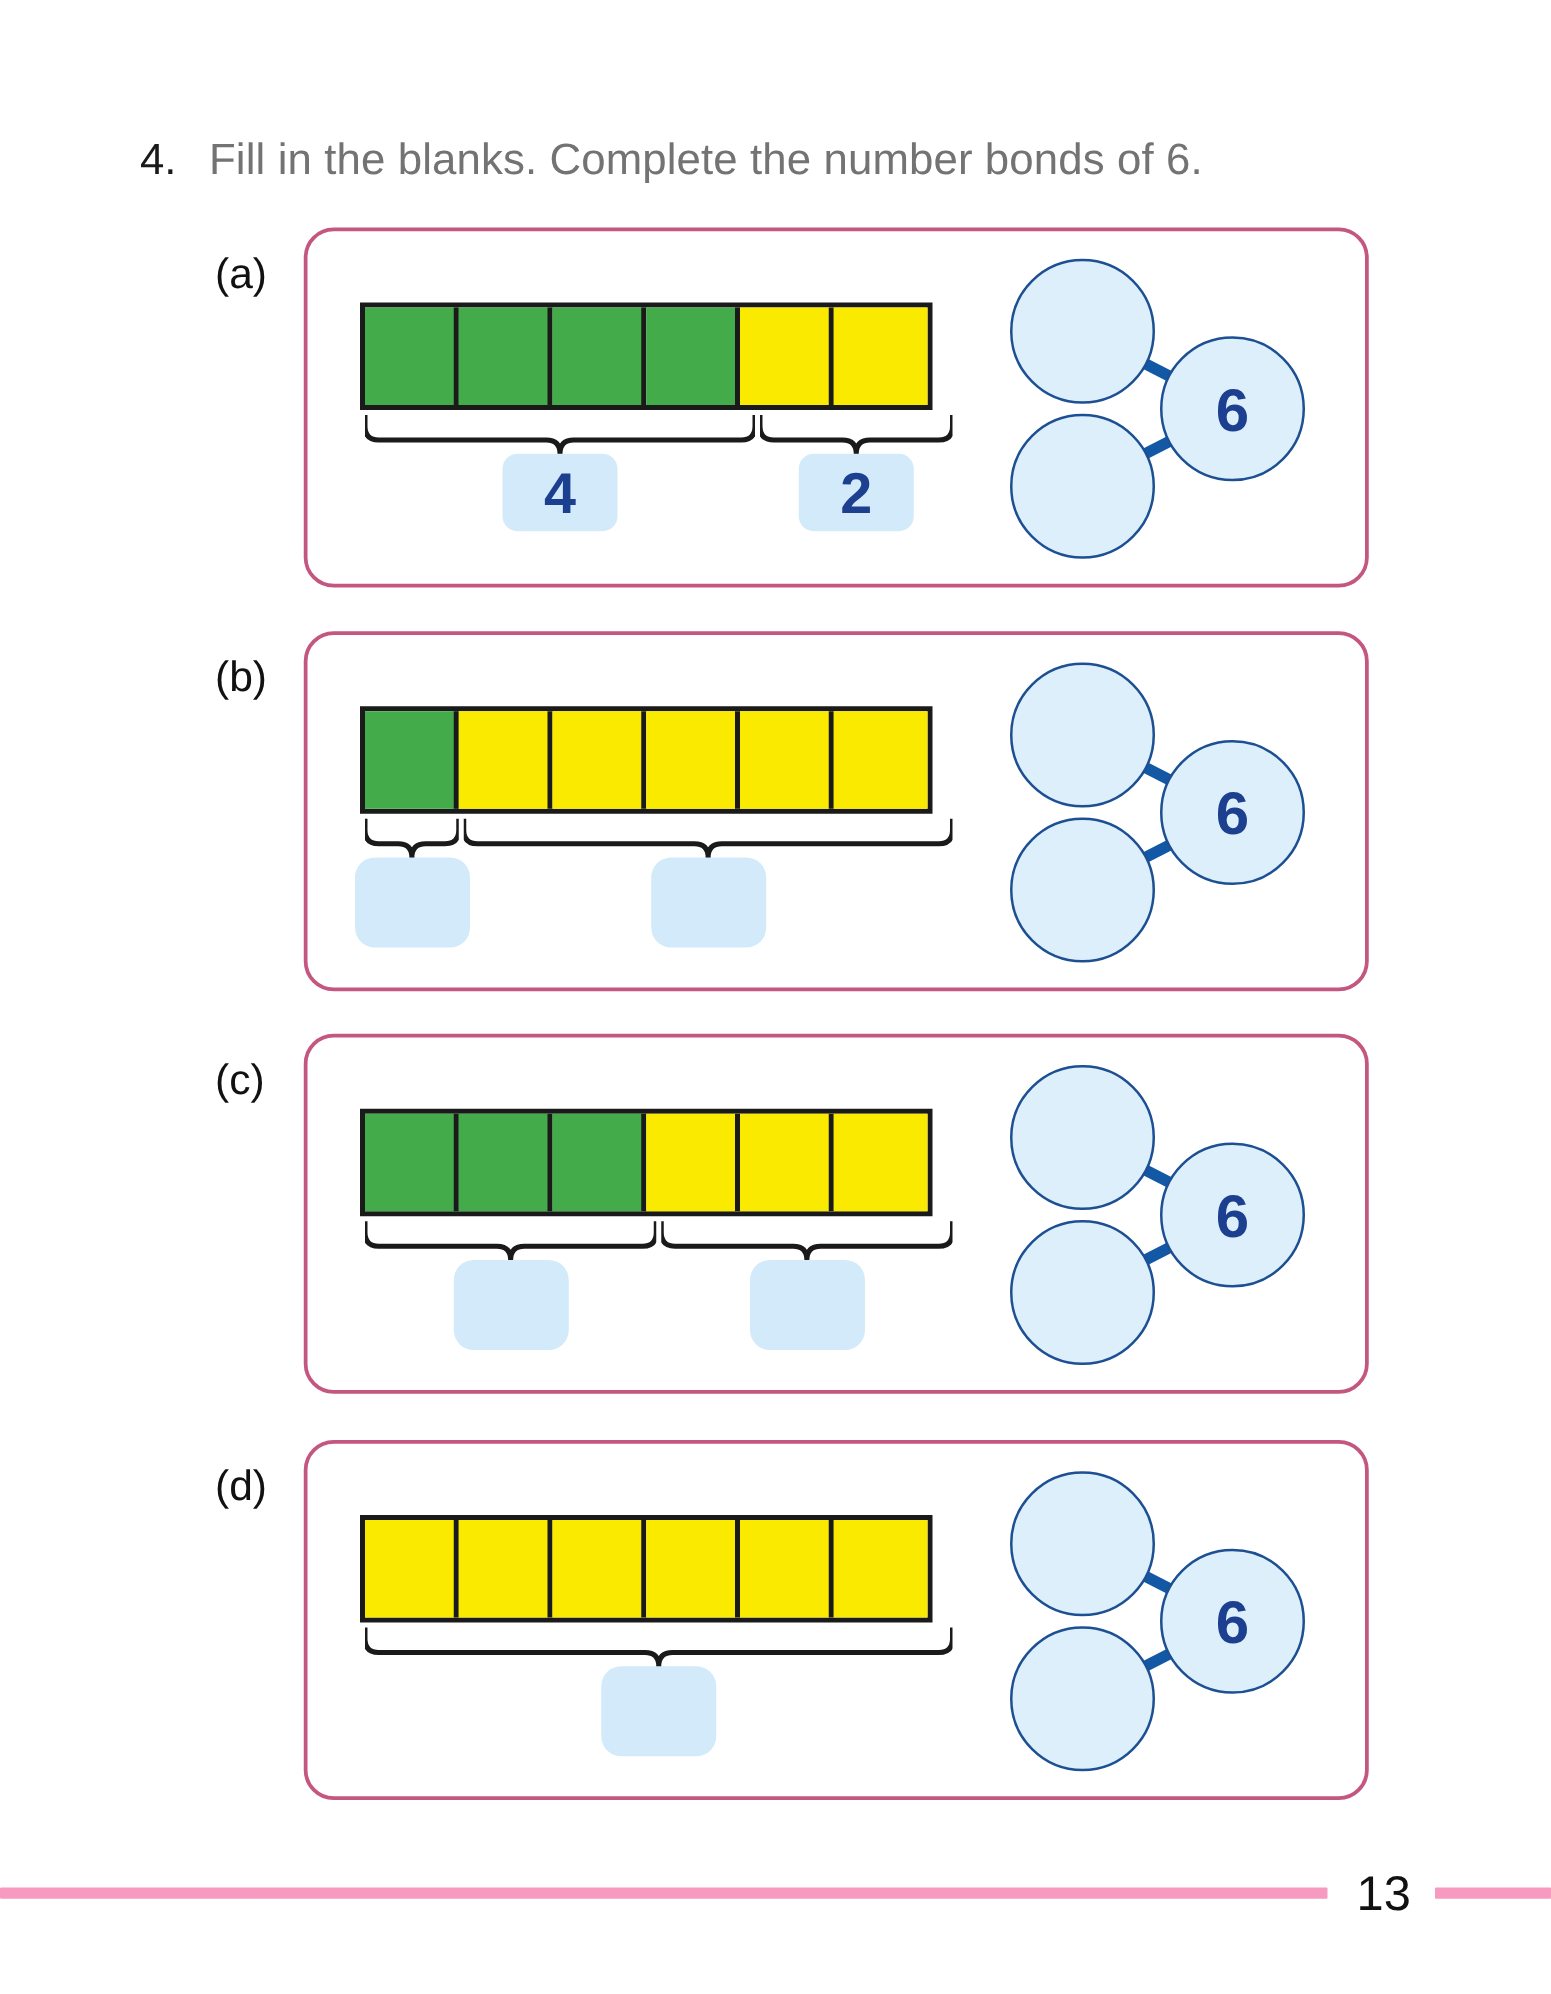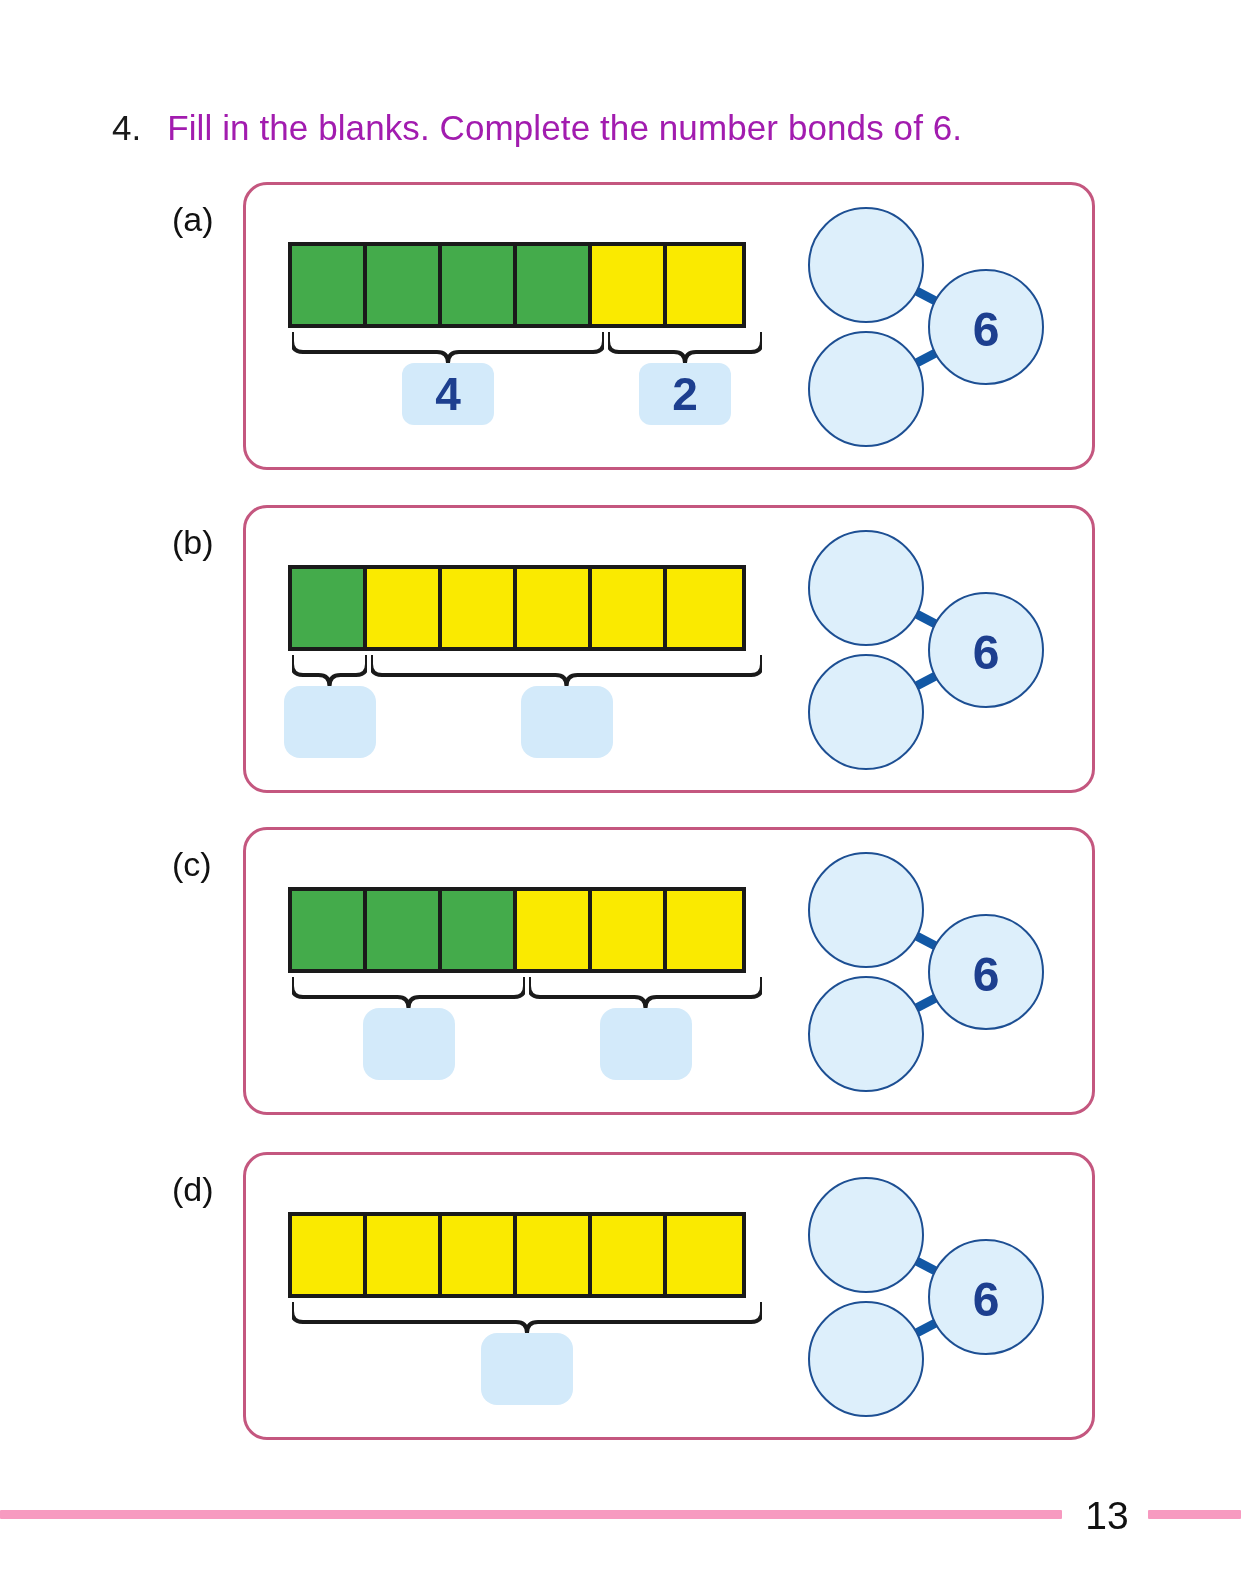--- a/index.html
+++ b/index.html
@@ -26,21 +26,21 @@
     gap: 26px;
   }
   .q-number {
     font-size: 35px;
     color: #1a1a1a;
     font-weight: 400;
     letter-spacing: 0px;
   }
   .q-text {
     font-size: 35px;
-    color: #a21caf;
+    color: #737373;
     font-weight: 400;
     letter-spacing: 0.1px;
     white-space: nowrap;
   }
 
   
   .part-row {
     position: absolute;
     left: 0;
     width: 1241px;

